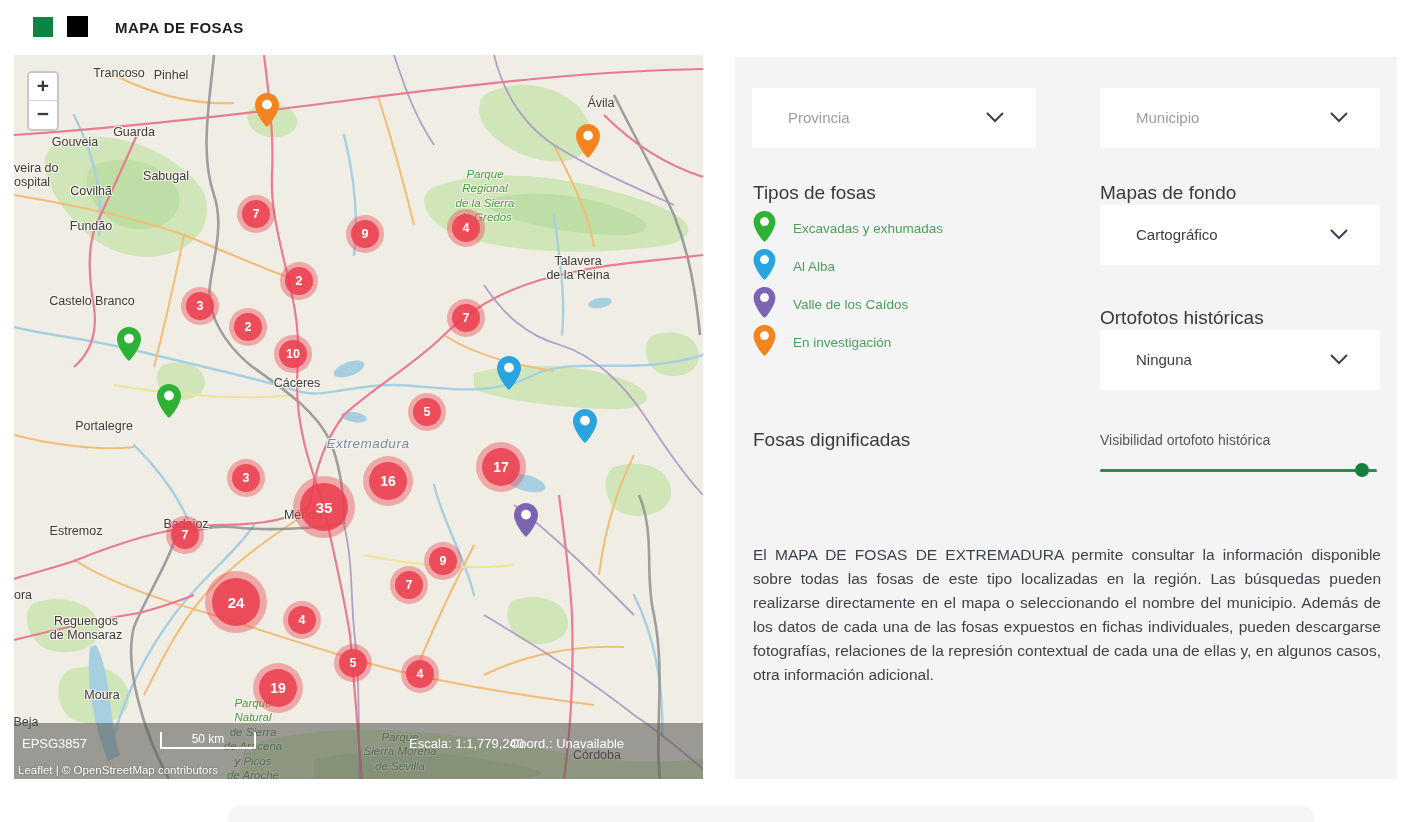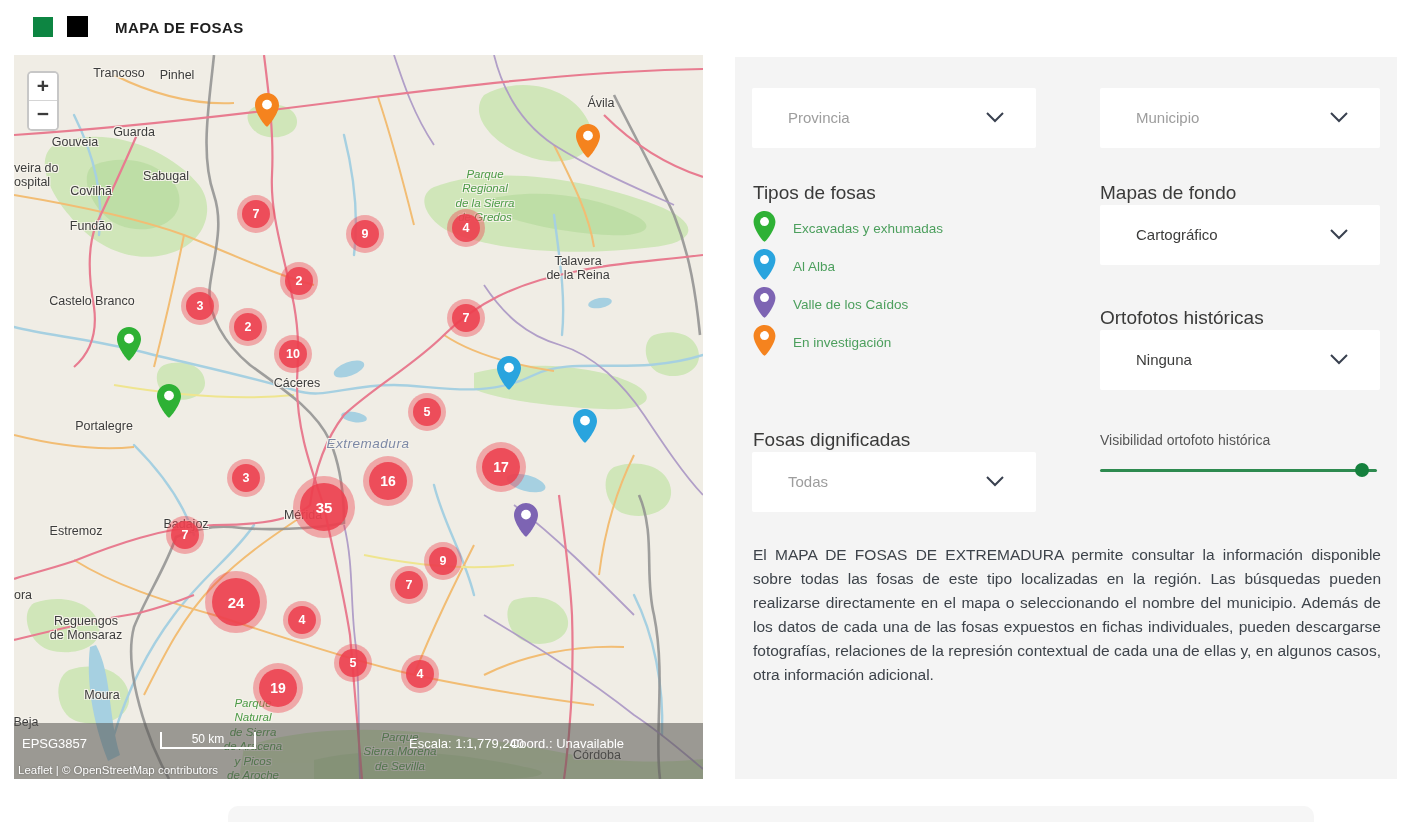--- a/index.html
+++ b/index.html
@@ -168,21 +168,21 @@
       <path d="M689,200 C640,206 600,208 564,216 C500,228 460,250 430,280 C400,310 360,332 330,360 C310,386 300,420 296,450 C280,466 240,470 200,470 C150,472 100,490 60,506 C30,516 10,520 0,524"></path>
       <path d="M250,0 C255,40 260,80 258,120 C256,160 270,200 280,250 C287,290 283,310 283,330 C283,380 300,420 310,452 C320,500 330,540 336,580 C341,640 345,690 348,724"></path>
       <path d="M545,440 C550,480 556,520 558,560 C560,620 556,680 550,724"></path>
       <path d="M590,60 C620,90 652,110 689,122"></path>
       <path d="M0,585 C45,574 85,564 125,558 C148,552 165,546 180,540"></path>
     </g>
   </svg>
 
   <div class="labels-layer">
       <div class="map-label lbl-place" style="left: 105px; top: 18px;">Trancoso</div>
-      <div class="map-label lbl-place" style="left: 157px; top: 20px; margin-left: 6px;">Pinhel</div>
+      <div class="map-label lbl-place" style="left: 157px; top: 20px;">Pinhel</div>
       <div class="map-label lbl-place" style="left: 120px; top: 77px;">Guarda</div>
       <div class="map-label lbl-place" style="left: 61px; top: 87px;">Gouveia</div>
       <div class="map-label lbl-place left" style="left: 0px; top: 120px;">veira do
 ospital</div>
       <div class="map-label lbl-place" style="left: 152px; top: 121px;">Sabugal</div>
       <div class="map-label lbl-place" style="left: 77px; top: 136px;">Covilhã</div>
       <div class="map-label lbl-place" style="left: 77px; top: 171px;">Fundão</div>
       <div class="map-label lbl-place" style="left: 78px; top: 246px;">Castelo Branco</div>
       <div class="map-label lbl-place" style="left: 90px; top: 371px;">Portalegre</div>
       <div class="map-label lbl-place" style="left: 62px; top: 476px; text-align: right;">Estremoz</div>
@@ -379,26 +379,20 @@
 
   <div class="panel-heading h-orto">Ortofotos históricas</div>
   <div class="dropdown dd-orto">
     <span class="dd-text dd-value">Ninguna</span>
     <svg class="dd-chevron" width="18" height="11" viewBox="0 0 18 11">
       <polyline points="1,1 9,9 17,1" fill="none" stroke="#39404f" stroke-width="2"></polyline>
       </svg>
   </div>
 
   <div class="panel-heading h-fosas">Fosas dignificadas</div>
-  <div class="dropdown dd-fosas">
-    <span class="dd-text dd-placeholder">Todas</span>
-    <svg class="dd-chevron" width="18" height="11" viewBox="0 0 18 11">
-      <polyline points="1,1 9,9 17,1" fill="none" stroke="#39404f" stroke-width="2"></polyline>
-      </svg>
-  </div>
 
   <div class="slider-label">Visibilidad ortofoto histórica</div>
   <div class="slider">
     <div class="track"></div>
     <div class="knob" style="left: 255.11px;"></div>
   </div>
 
   <div class="description">El MAPA DE FOSAS DE EXTREMADURA permite consultar la información disponible sobre todas las fosas de este tipo localizadas en la región. Las búsquedas pueden realizarse directamente en el mapa o seleccionando el nombre del municipio. Además de los datos de cada una de las fosas expuestos en fichas individuales, pueden descargarse fotografías, relaciones de la represión contextual de cada una de ellas y, en algunos casos, otra información adicional.</div>
 </div>
 

